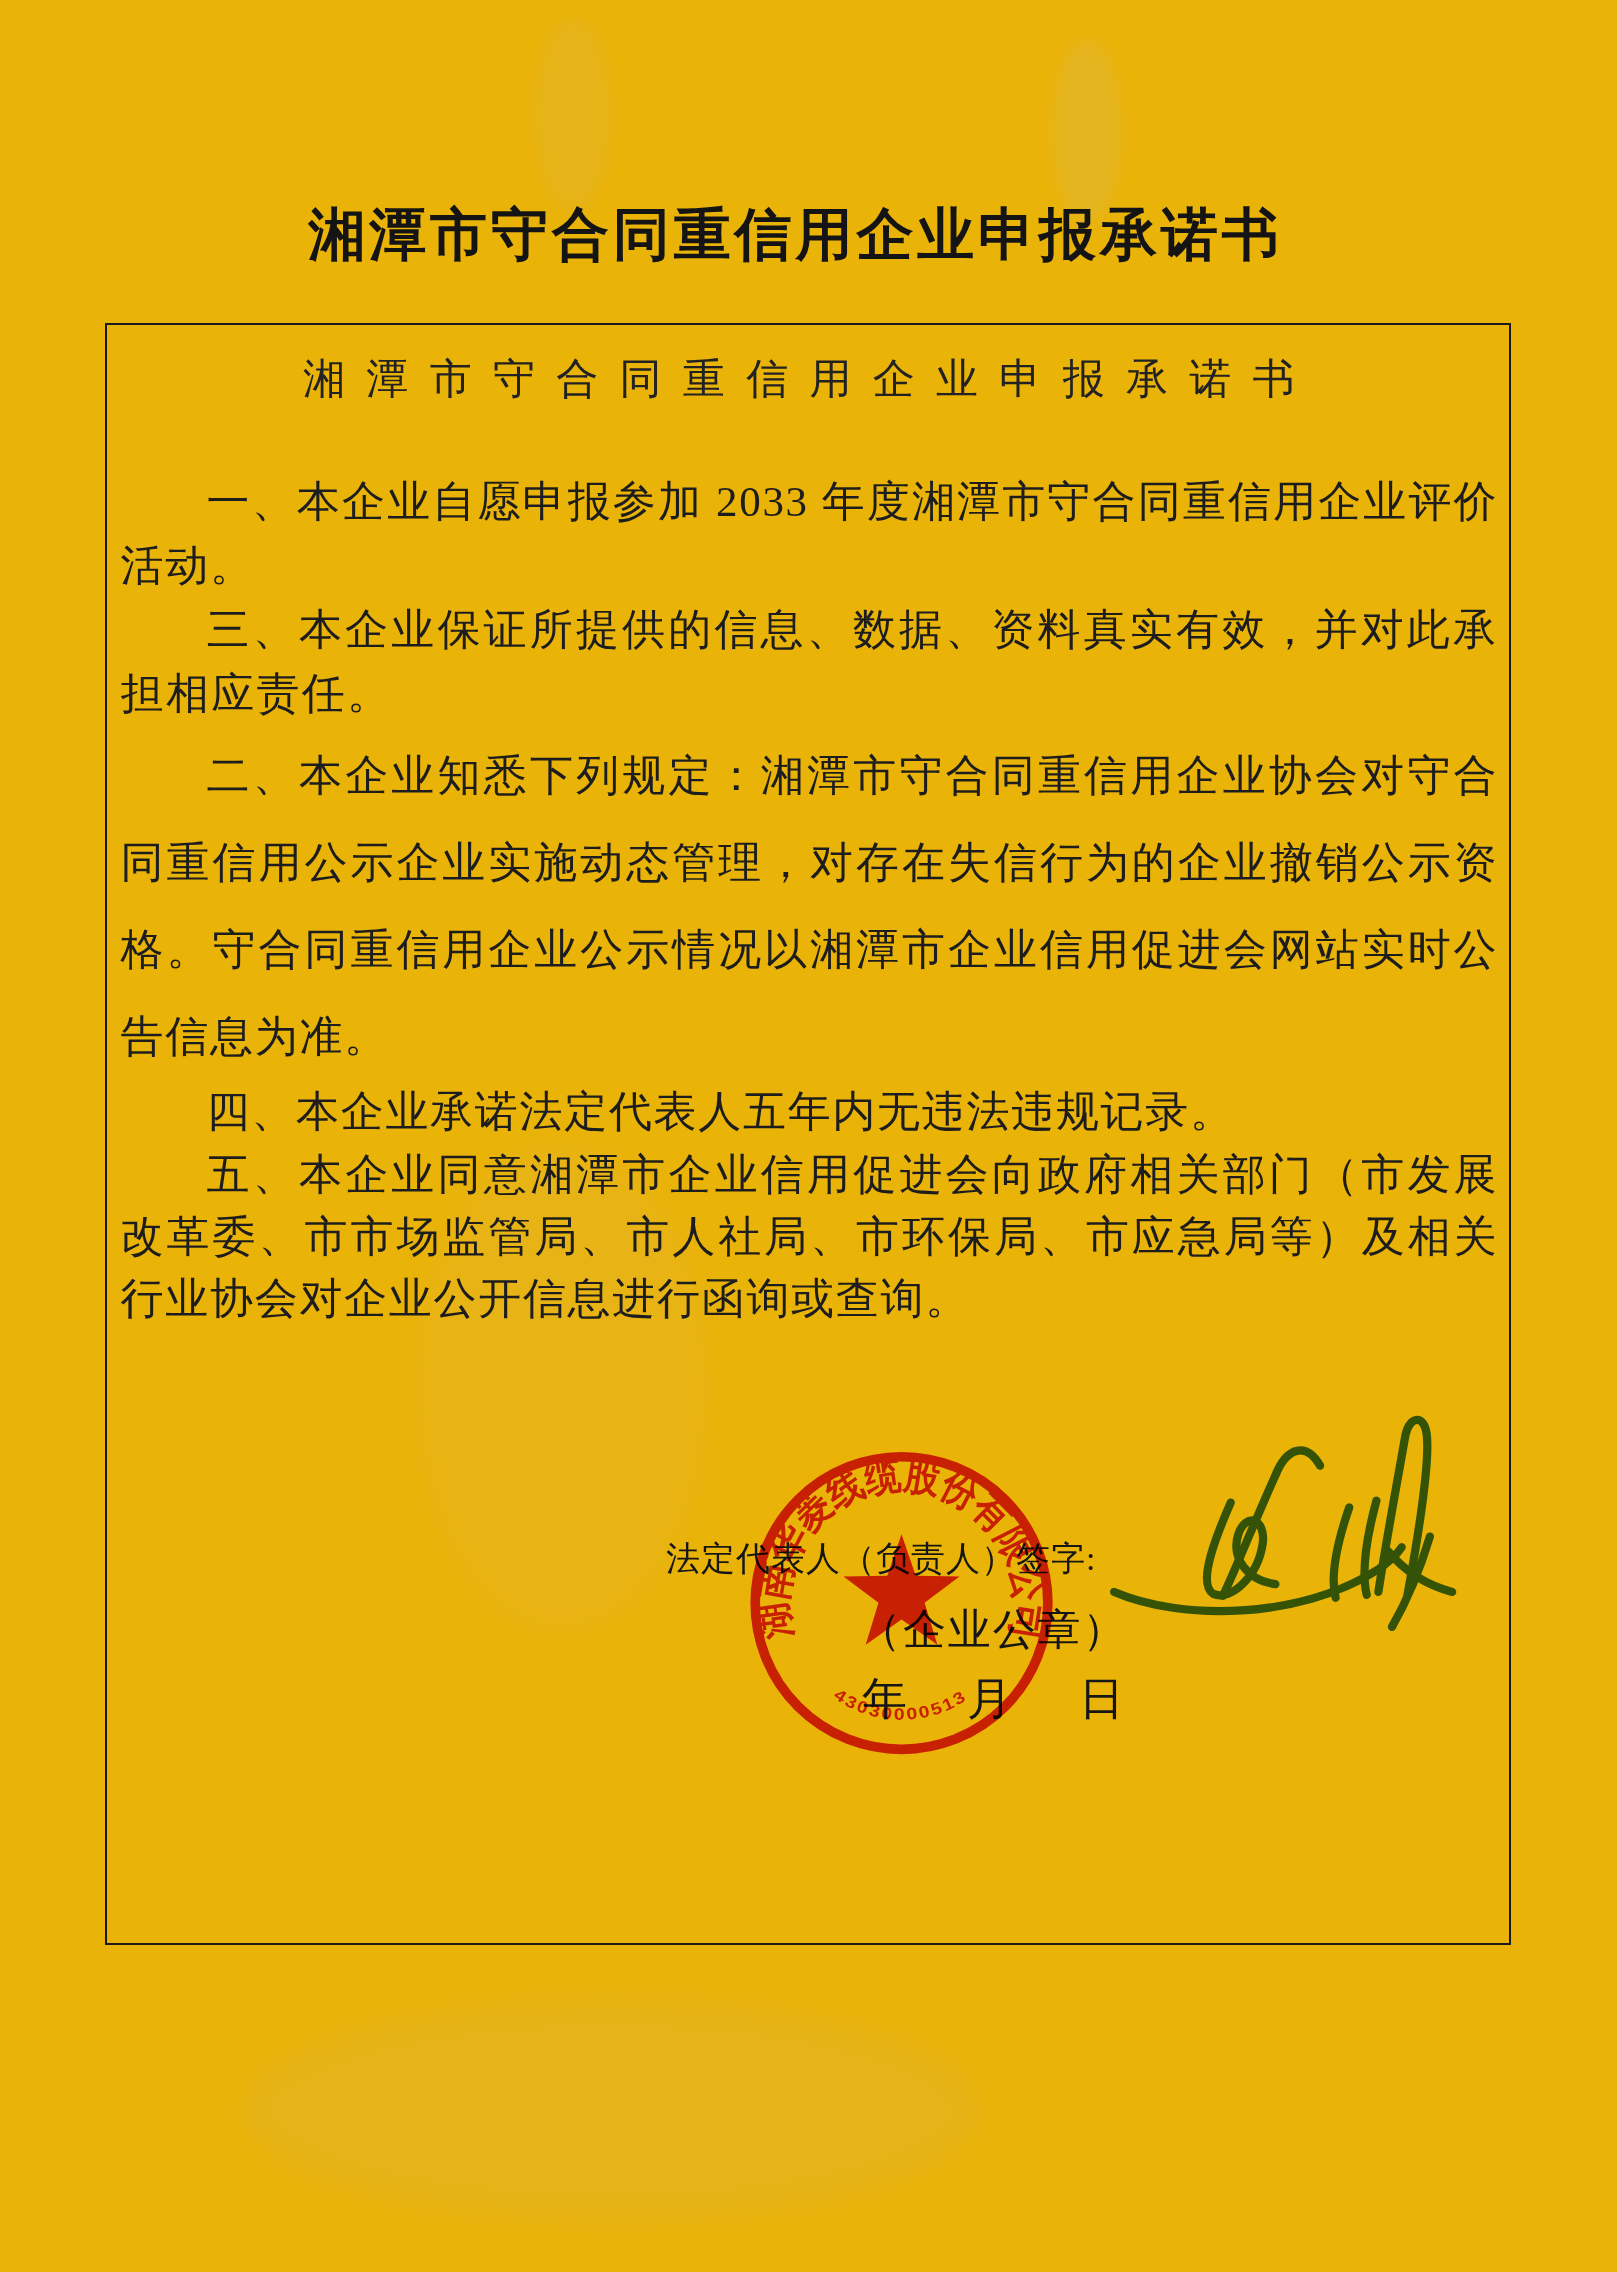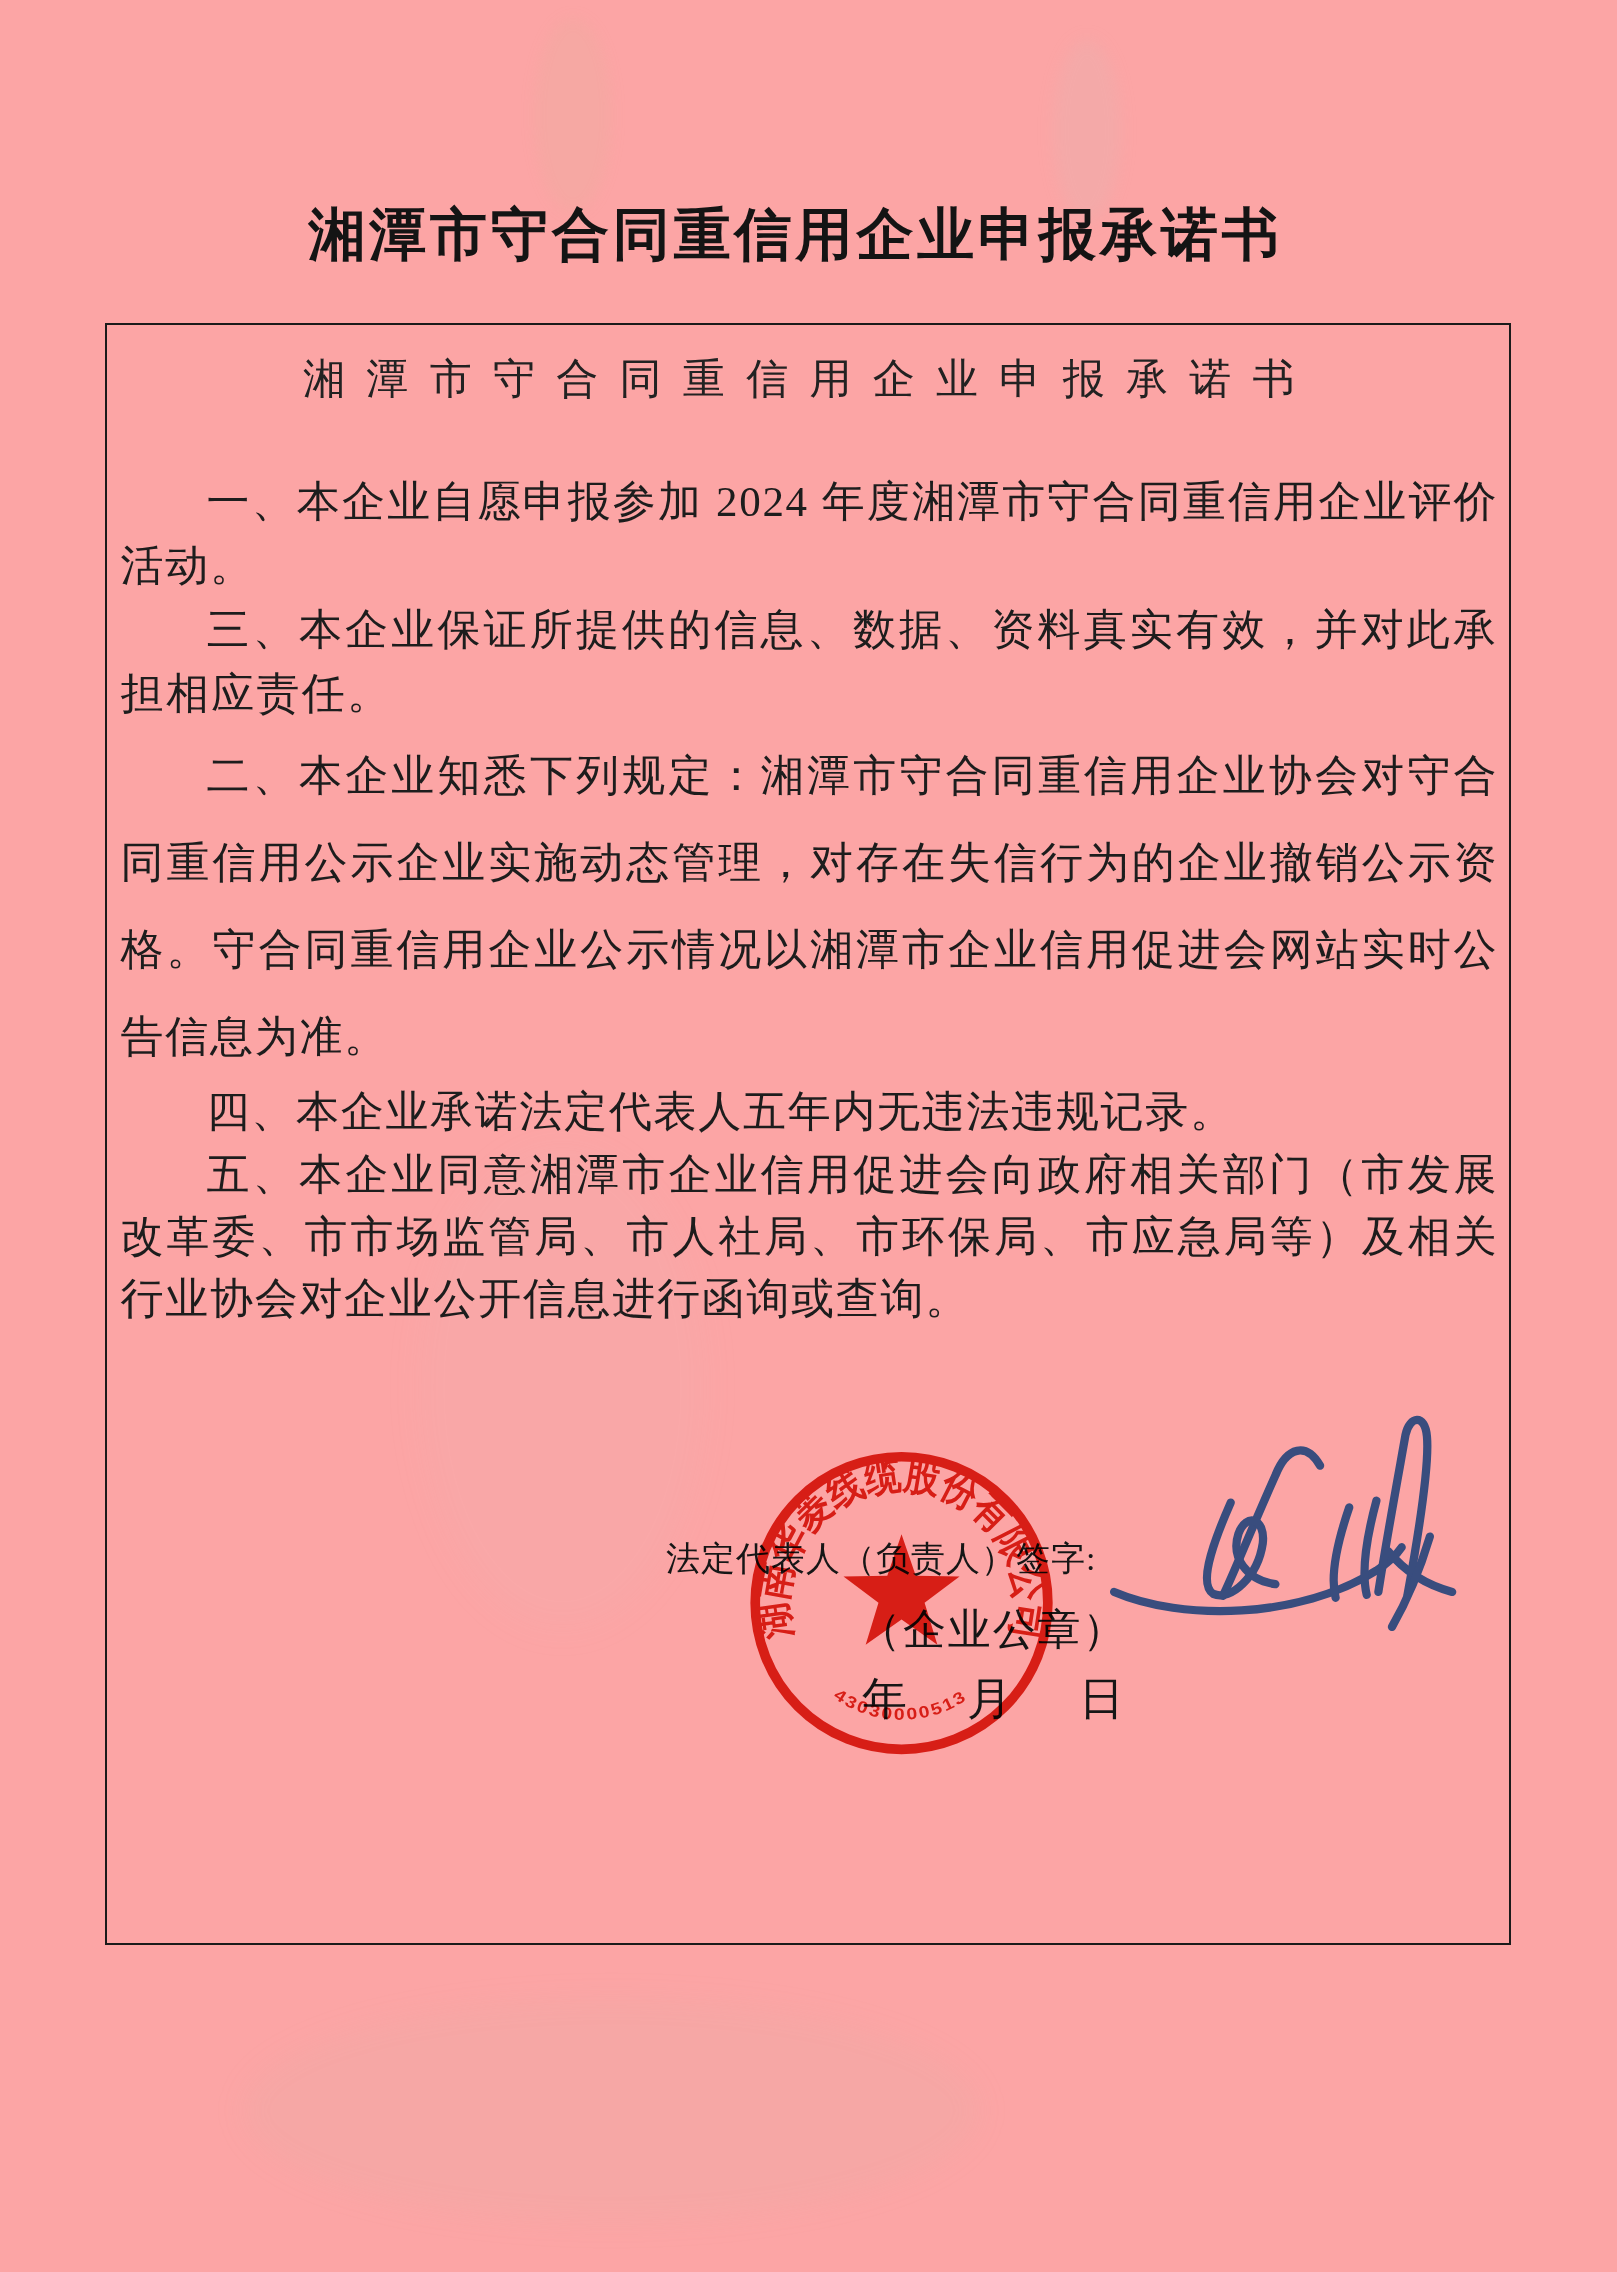--- a/index.html
+++ b/index.html
@@ -1,20 +1,20 @@
 <!DOCTYPE html>
 <html><head>
 <meta charset="utf-8">
 <style>
   html,body{margin:0;padding:0;background:#e8e8e8;}
   .page{
     position:relative;
     width:1618px;height:2273px;
     margin:0 auto;
-    background:#fca5a5;
+    background:#eab308;
     overflow:hidden;
     font-family:"Liberation Serif","DejaVu Serif",serif;
     color:#1c1c1c;
   }
   
   .smudge{position:absolute;border-radius:50%;pointer-events:none;}
   .smudge.s1{left:534px;top:17.5px;width:78px;height:194px;background:rgba(206,190,150,.12);filter:blur(6.8px);}
   .smudge.s2{left:1053px;top:39px;width:68px;height:184px;background:rgba(200,198,190,.14);filter:blur(7.8px);}
   .smudge.s3{left:243px;top:1999px;width:737px;height:223px;background:rgba(196,186,162,.10);filter:blur(13.6px);}
   .smudge.s4{left:417px;top:1145px;width:291px;height:485px;background:rgba(210,205,195,.07);filter:blur(15.5px);}
@@ -85,21 +85,21 @@
 
   <div class="smudge s1"></div>
   <div class="smudge s2"></div>
   <div class="smudge s3"></div>
   <div class="smudge s4"></div>
 
   <div class="main-title">湘潭市守合同重信用企业申报承诺书</div>
 
   <div class="form-box">
     <p class="inner-title">湘潭市守合同重信用企业申报承诺书</p>
-    <p class="para p1">一、本企业自愿申报参加 2024 年度湘潭市守合同重信用企业评价活动。</p>
+    <p class="para p1">一、本企业自愿申报参加 2033 年度湘潭市守合同重信用企业评价活动。</p>
     <p class="para p3">三、本企业保证所提供的信息、数据、资料真实有效，并对此承担相应责任。</p>
     <p class="para p2">二、本企业知悉下列规定：湘潭市守合同重信用企业协会对守合同重信用公示企业实施动态管理，对存在失信行为的企业撤销公示资格。守合同重信用企业公示情况以湘潭市企业信用促进会网站实时公告信息为准。</p>
     <p class="para p4">四、本企业承诺法定代表人五年内无违法违规记录。</p>
     <p class="para p5">五、本企业同意湘潭市企业信用促进会向政府相关部门（市发展改革委、市市场监管局、市人社局、市环保局、市应急局等）及相关行业协会对企业公开信息进行函询或查询。</p>
   </div>
 
   <div class="sig-label">法定代表人（负责人）签字:</div>
   <div class="seal-note">（企业公章）</div>
 
   <div class="date-line">

